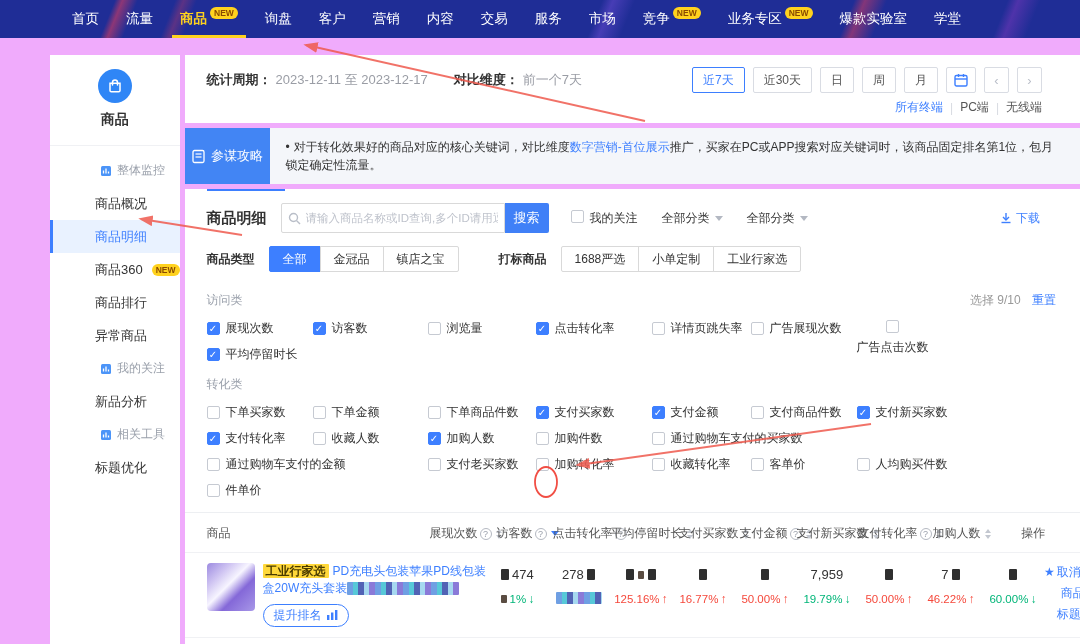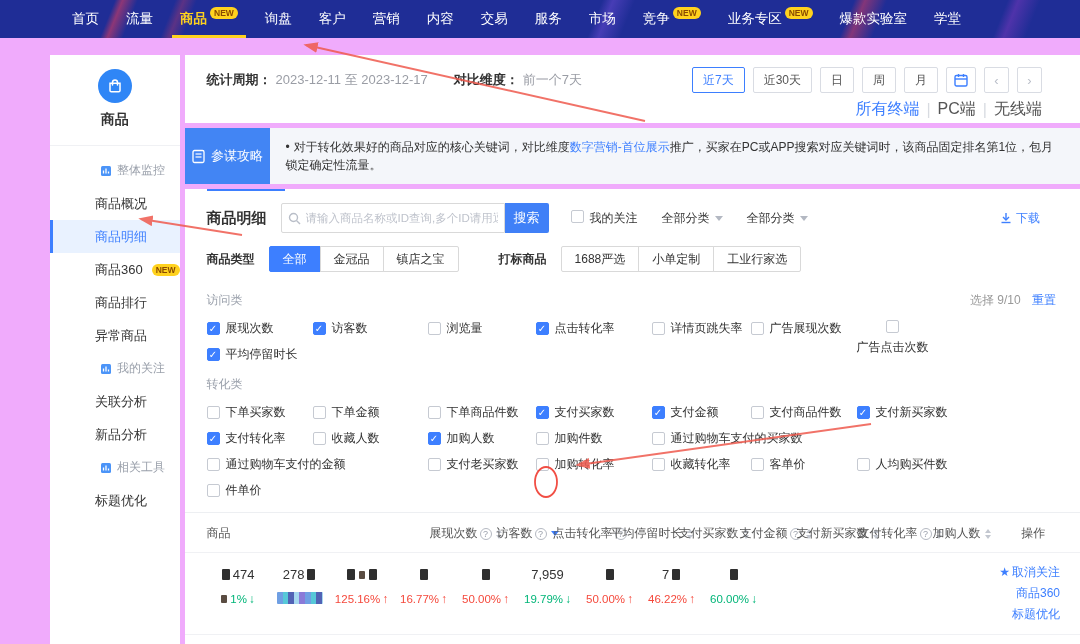--- a/index.html
+++ b/index.html
@@ -43,21 +43,21 @@
   .period-left { font-size:13px; }
   .lbl { color:#333; font-weight:bold; }
   .lbl2 { margin-left:26px; }
   .val { color:#9a9da5; margin-left:4px; }
   .range-wrap { display:flex; align-items:center; }
   .range-btns { display:flex; }
   .rbtn { margin-left:8px; height:26px; padding:0 10px; background:#fff; border:1px solid #d9dce3; border-radius:2px; font-size:12px; color:#555; cursor:pointer; display:inline-flex; align-items:center; justify-content:center; font-family:inherit; }
   .rbtn.active { border-color:#3d7fff; color:#3d7fff; }
   .rbtn.chev { width:25px; padding:0; color:#b9bec8; font-size:13px; }
   .rbtn.icon-btn { width:30px; padding:0; }
-  .terminals { position:absolute; right:38px; top:44px; font-size:16px; color:#555; display:flex; align-items:center; }
+  .terminals { position:absolute; right:38px; top:44px; font-size:12px; color:#555; display:flex; align-items:center; }
   .term { cursor:pointer; }
   .term.active { color:#3d7fff; }
   .t-sep { color:#d8dbe1; margin:0 7px; }
 
   
   .tip { display:flex; height:56px; flex:none; }
   .tip-label { flex:0 0 85px; background:#4285f4; color:#fff; font-size:13px; display:flex; align-items:center; justify-content:center; gap:5px; cursor:pointer; }
   .tip-body { flex:1; background:#f4f6fa; padding:10px 16px; font-size:12px; color:#333; line-height:18px; }
   .tip-bullet { margin-right:4px; }
   .tip-link { color:#3d7fff; cursor:pointer; }
@@ -234,23 +234,20 @@
           <div class="sb-item tool">
             <span class="tool-ic">
               <svg width="12" height="12" viewBox="0 0 12 12">
                 <rect x="1" y="1" width="10" height="10" rx="1.5" fill="#4b94f8"></rect>
                 <line x1="3.5" y1="8.5" x2="3.5" y2="5.5" stroke="#fff" stroke-width="1.3"></line>
                 <line x1="6" y1="8.5" x2="6" y2="3.5" stroke="#fff" stroke-width="1.3"></line>
                 <line x1="8.5" y1="8.5" x2="8.5" y2="6.5" stroke="#fff" stroke-width="1.3"></line>
               </svg>
             </span>
             <span>我的关注</span>
-          </div>
-          <div class="sb-item">
-            <span>关联分析</span>
           </div>
           <div class="sb-item">
             <span>新品分析</span>
           </div>
           <div class="sb-item tool">
             <span class="tool-ic">
               <svg width="12" height="12" viewBox="0 0 12 12">
                 <rect x="1" y="1" width="10" height="10" rx="1.5" fill="#4b94f8"></rect>
                 <line x1="3.5" y1="8.5" x2="3.5" y2="5.5" stroke="#fff" stroke-width="1.3"></line>
                 <line x1="6" y1="8.5" x2="6" y2="3.5" stroke="#fff" stroke-width="1.3"></line>
@@ -564,20 +561,31 @@
                   <span class="sort">
                     <i class="tri-u"></i>
                     <i class="tri-d"></i>
                   </span>
                 </div>
               </div>
             <div class="th-act">操作</div>
           </div>
           <div>
               <div class="t-row">
+                <div class="cell-product">
+                  <div class="p-img img-purple"></div>
+                  <div class="p-info"><div class="p-line1"><span class="p-tag">工业行家选</span><span>PD充电头包装苹果PD线包装</span></div><div class="p-line2"><span>盒20W充头套装</span><span class="mosaic" style="width: 112px; height: 13px;"></span></div><div class="rank-btn">
+                      <span>提升排名</span>
+                      <span><svg width="11" height="10" viewBox="0 0 11 10">
+                          <rect x="0" y="5" width="2.4" height="5" fill="#3d7fff"></rect>
+                          <rect x="4" y="2.5" width="2.4" height="7.5" fill="#3d7fff"></rect>
+                          <rect x="8" y="0" width="2.4" height="10" fill="#3d7fff"></rect>
+                        </svg></span>
+                    </div></div>
+                </div>
                 <div class="metrics">
                   <div class="m-cell">
                     <div class="m-val">
                       <span class="blk"></span>
                       <span>474</span>
                     </div>
                     <div class="m-chg down">
                       <span class="blk sm"></span>
                       <span>1%</span>
                       <span class="arr">↓</span>

